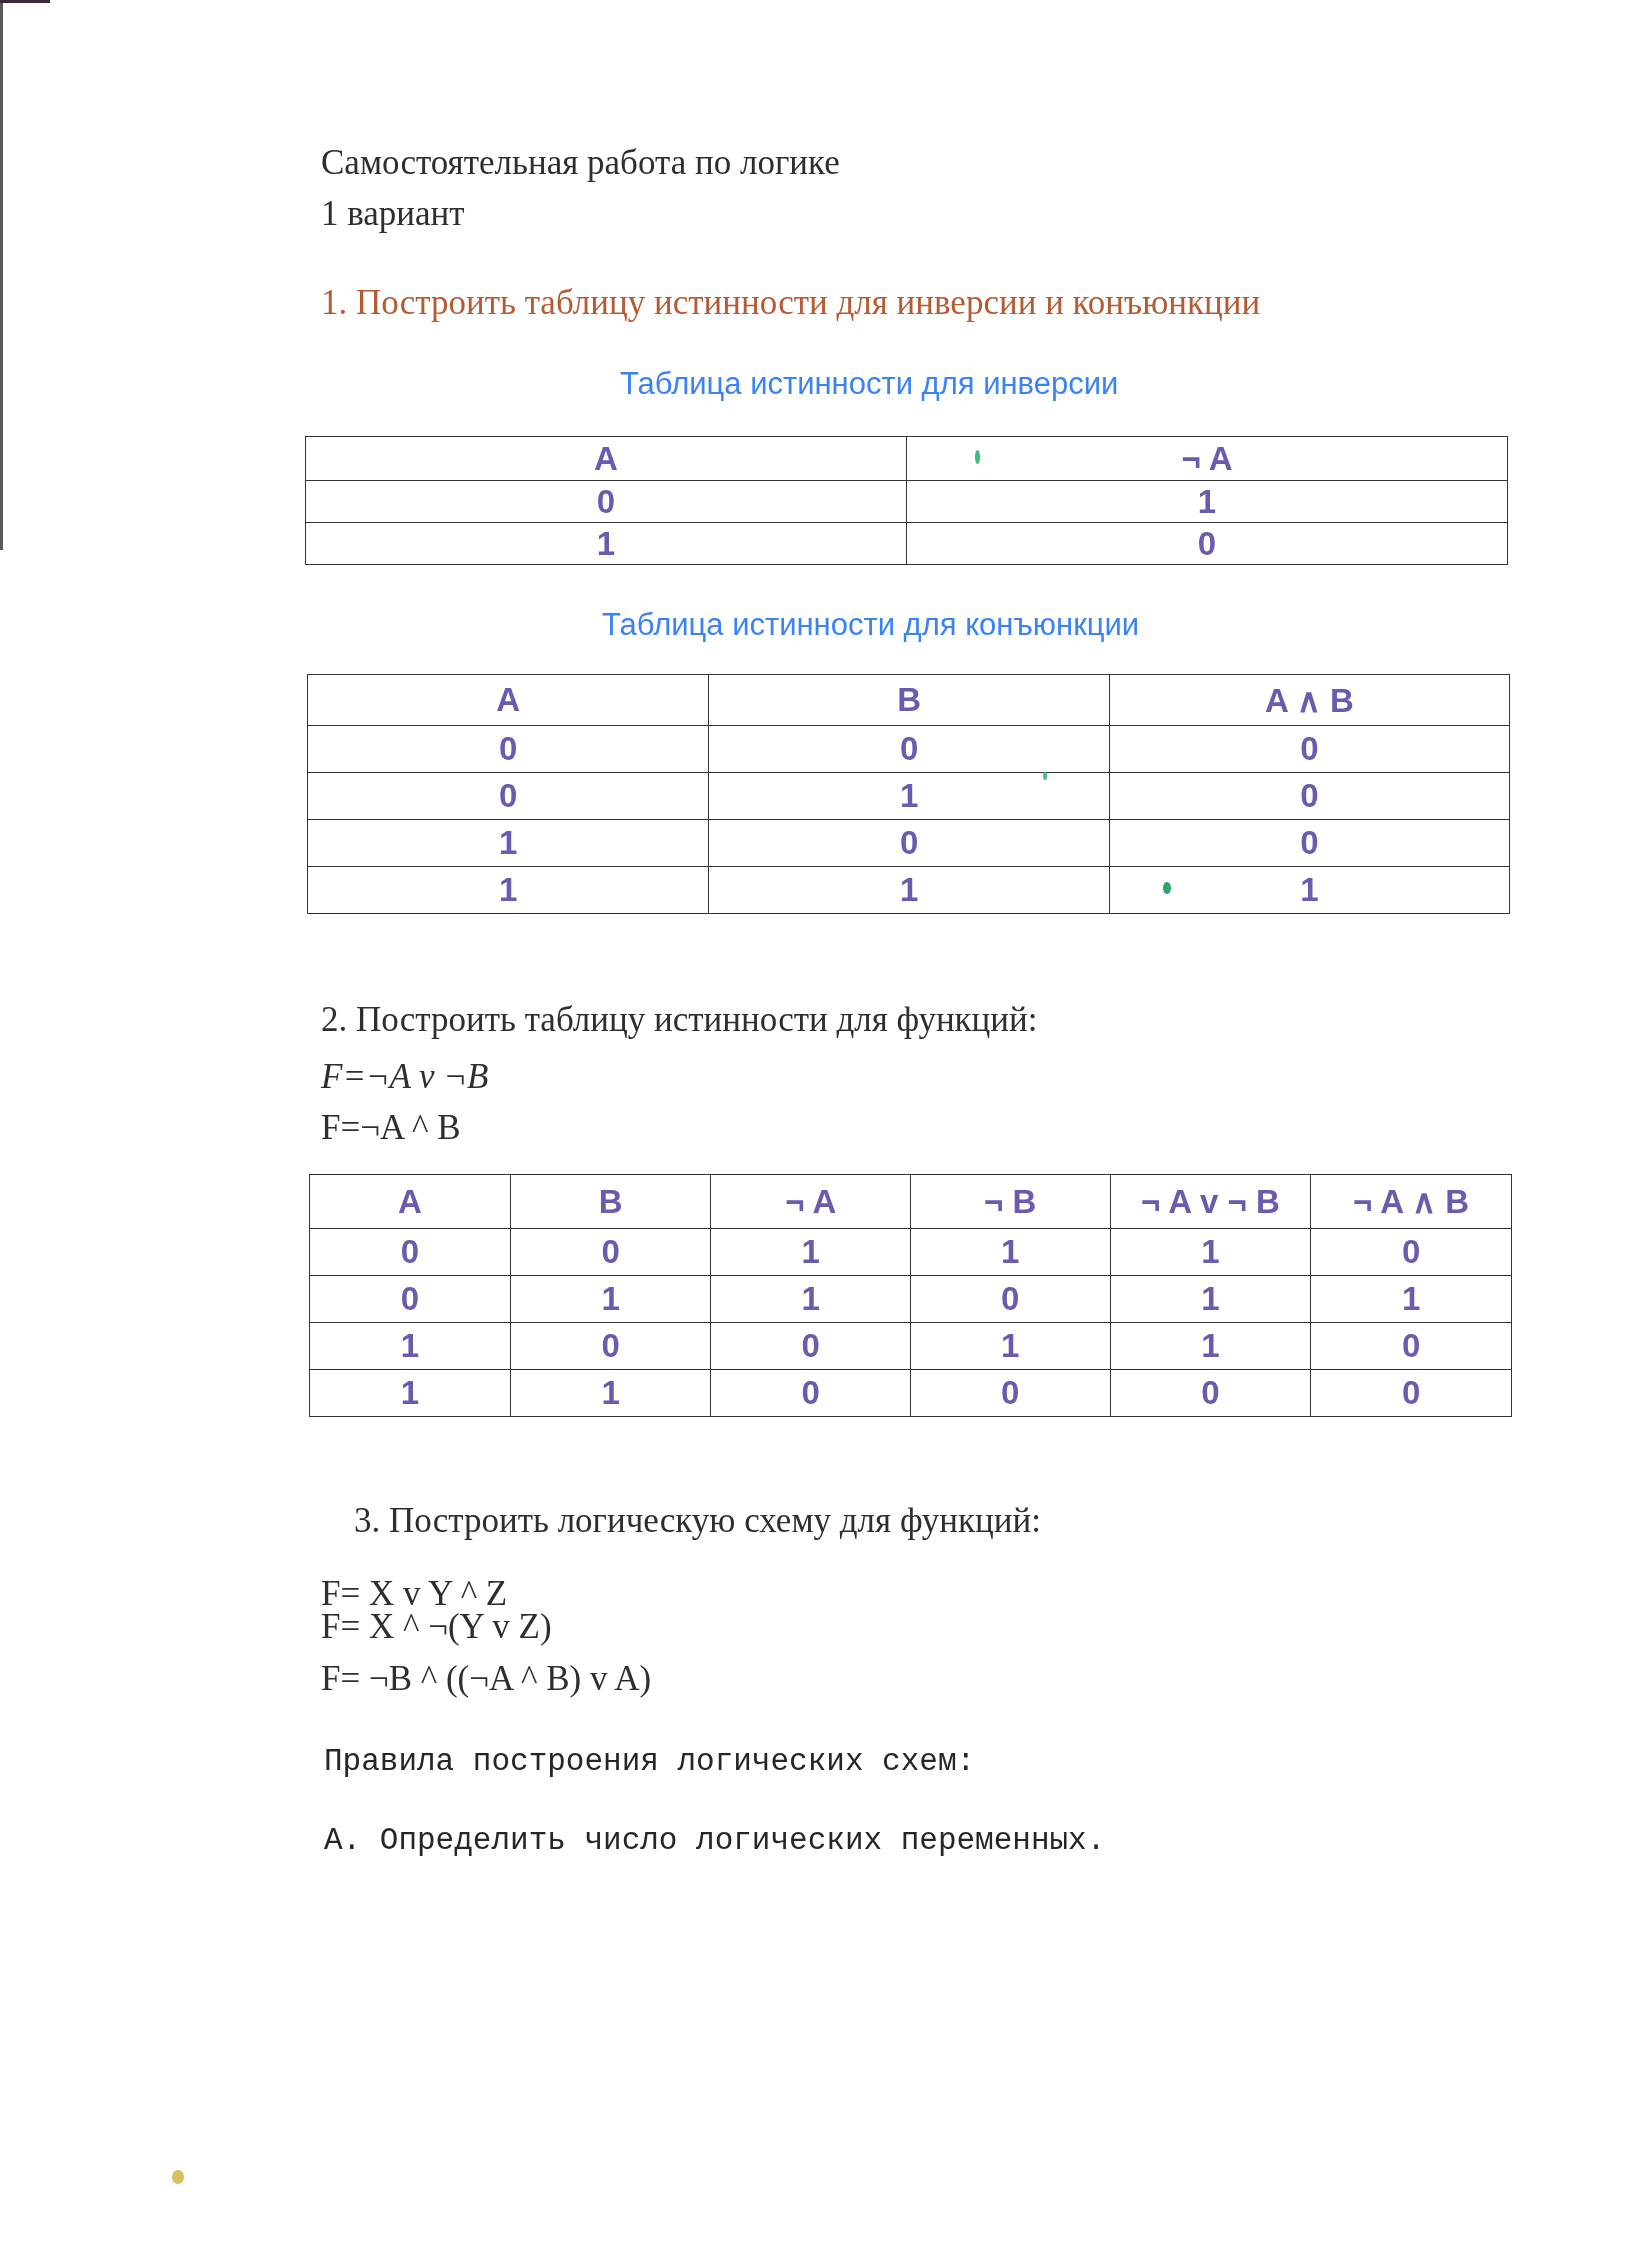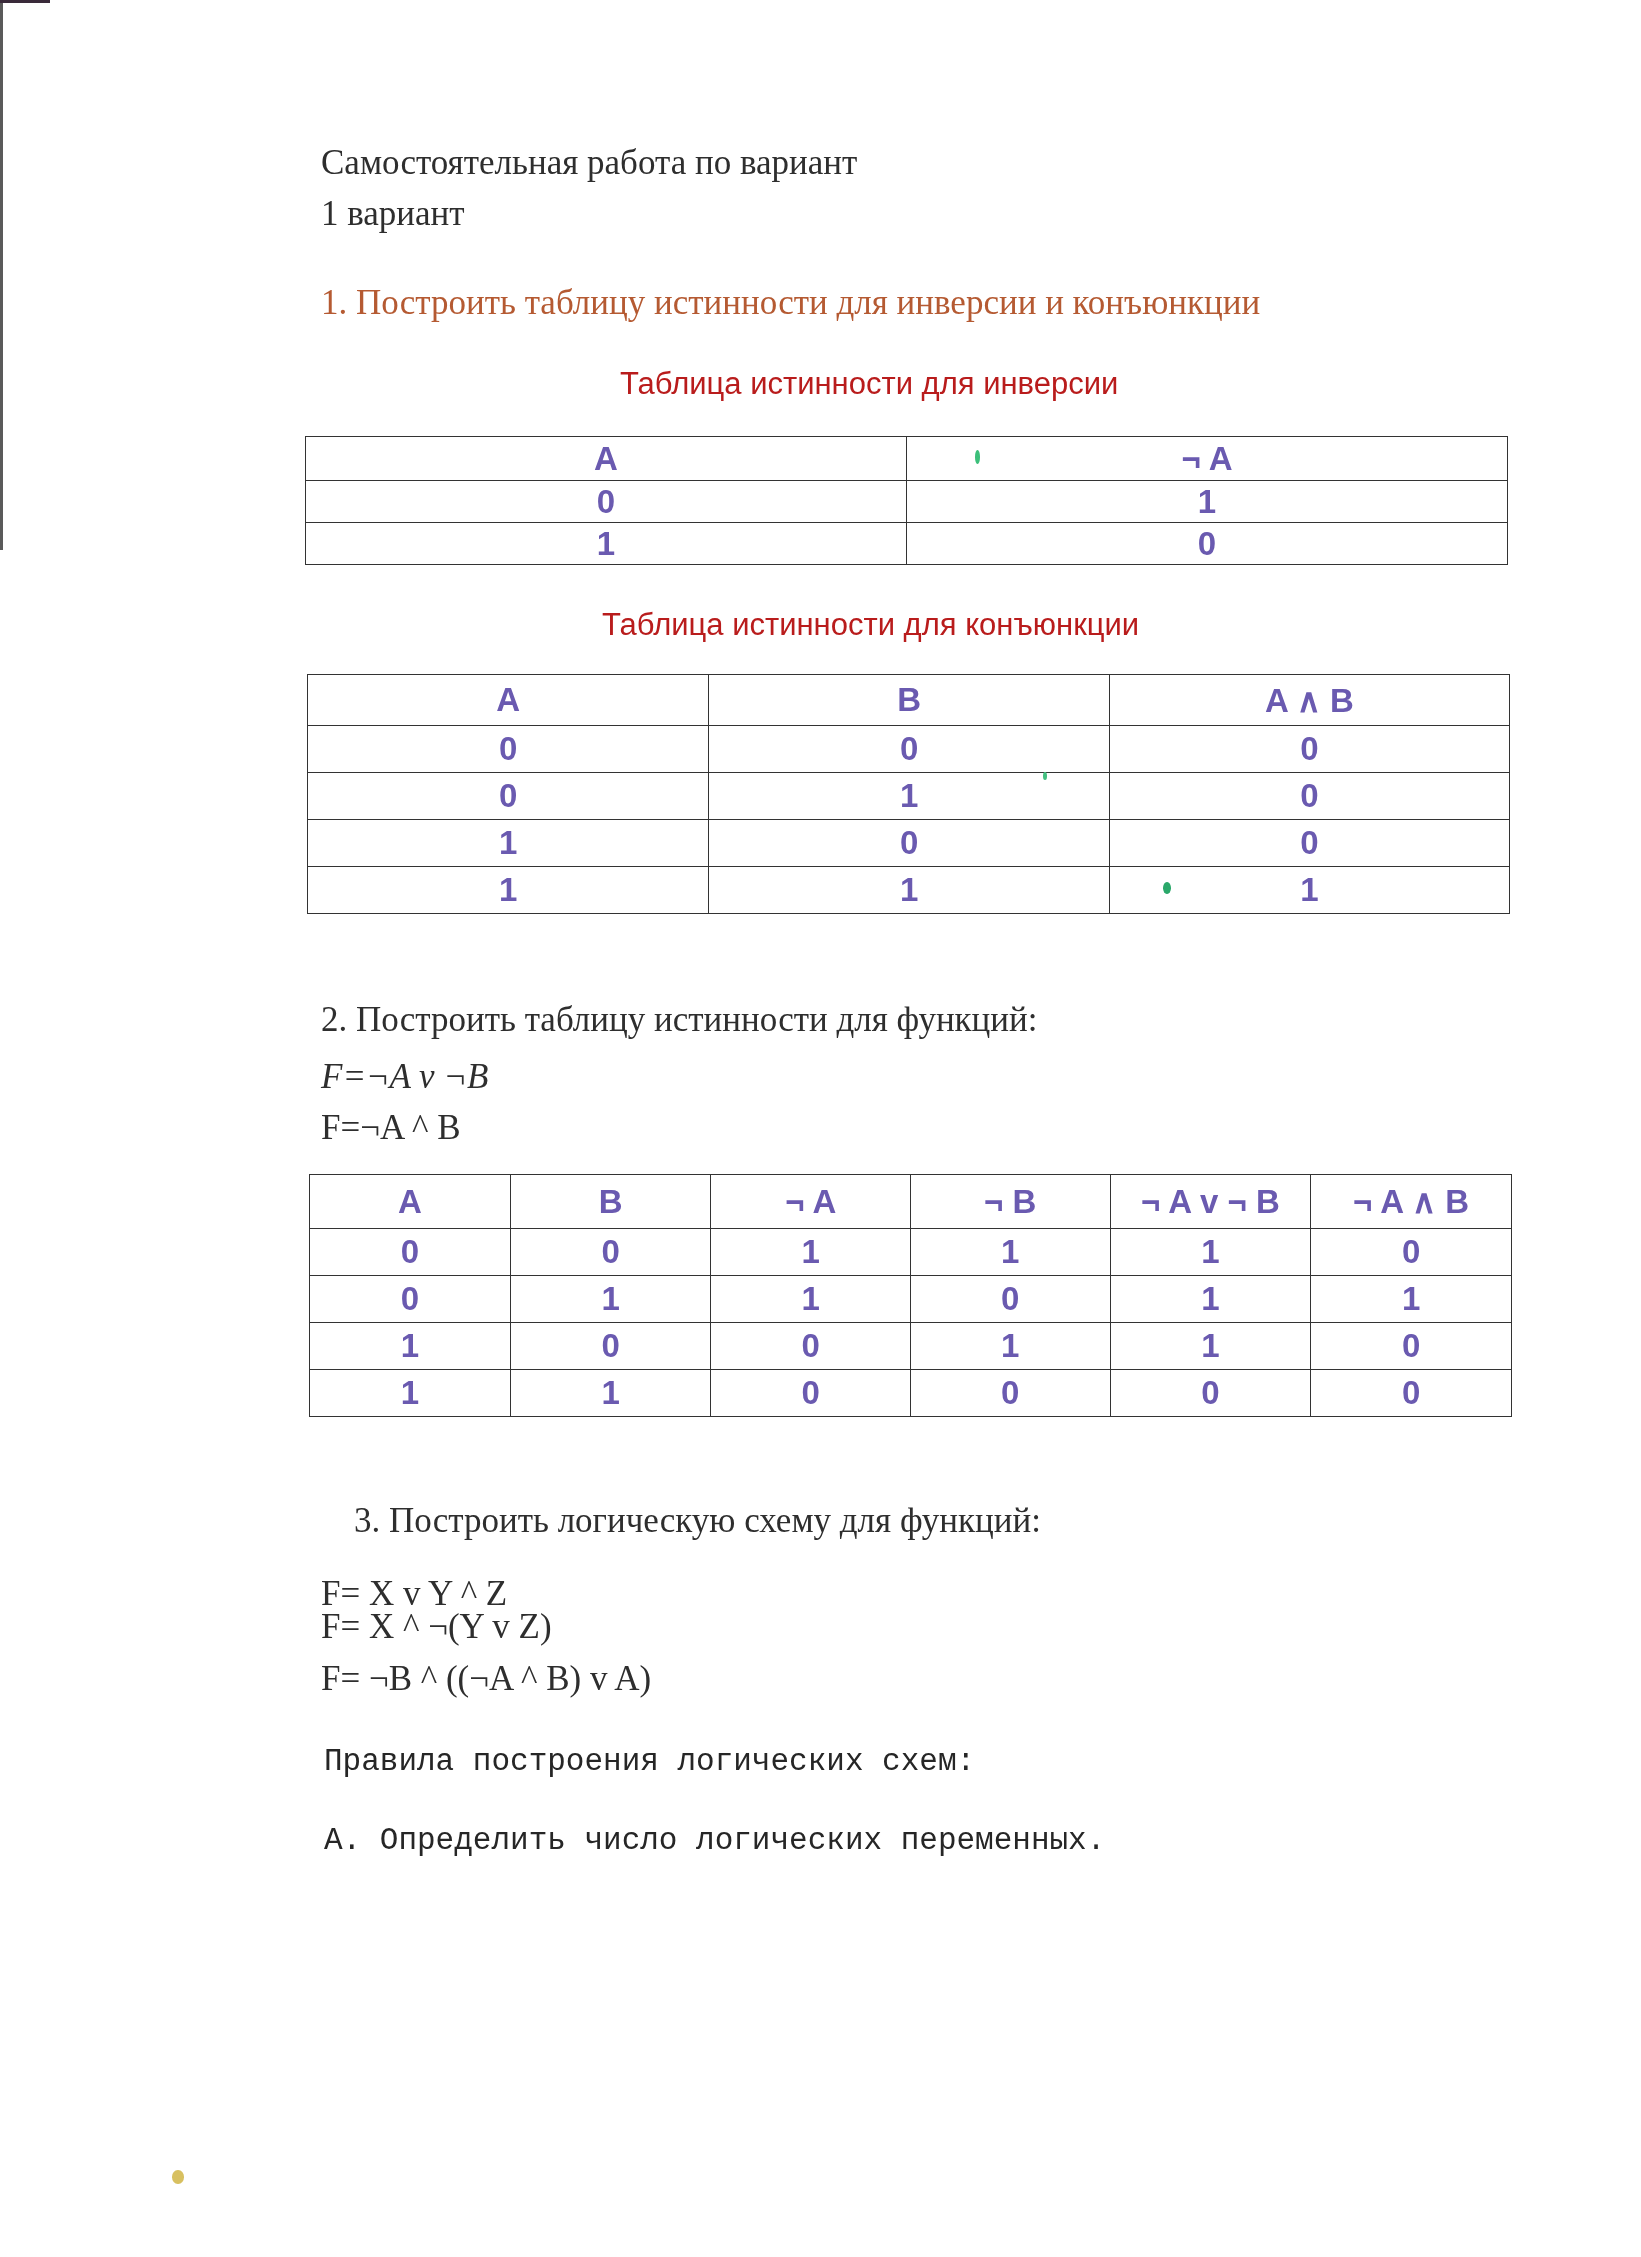--- a/index.html
+++ b/index.html
@@ -22,42 +22,42 @@
     }
     .orange { color: #b55a32; }
     .sans-line {
       position: absolute; left: 324px;
       font-family: Liberation Mono, monospace;
       font-size: 31px; color: #262626; line-height: 1; white-space: nowrap;
     }
     .table-caption {
       position: absolute;
       font-family: "Liberation Sans", sans-serif;
-      font-size: 31px; color: #b91c1c; white-space: nowrap; line-height: 1;
+      font-size: 31px; color: #3b82f6; white-space: nowrap; line-height: 1;
     }
     table.tt {
       position: absolute; border-collapse: collapse;
       font-family: "Liberation Sans", sans-serif; font-weight: bold;
       color: #6a5ab0;
     }
     table.tt td, table.tt th {
       border: 1.9px solid #333;
       text-align: center; padding: 0; font-weight: bold;
     }
     table.tt th { font-size: 33px; }
     table.tt td { font-size: 33px; }
     .spot { position: absolute; border-radius: 50%; }
   </style>
 </head>
 <body>
 
 <div class="left-edge"></div>
 <div class="top-mark"></div>
 
-<div class="serif-line" style="top:145px;">Самостоятельная работа по вариант</div>
+<div class="serif-line" style="top:145px;">Самостоятельная работа по логике</div>
 <div class="serif-line" style="top:196px;">1 вариант</div>
 
 <div class="serif-line orange" style="top:285px;">1. Построить таблицу истинности для инверсии и конъюнкции</div>
 
 <div class="table-caption" style="left:620px; top:368px;">Таблица истинности для инверсии</div>
 
 <table class="tt" style="left:305px; top:436px; width:1203px;">
   <tbody>
       <tr style="height:44px;">
     <th style="width:50%;">A</th>

